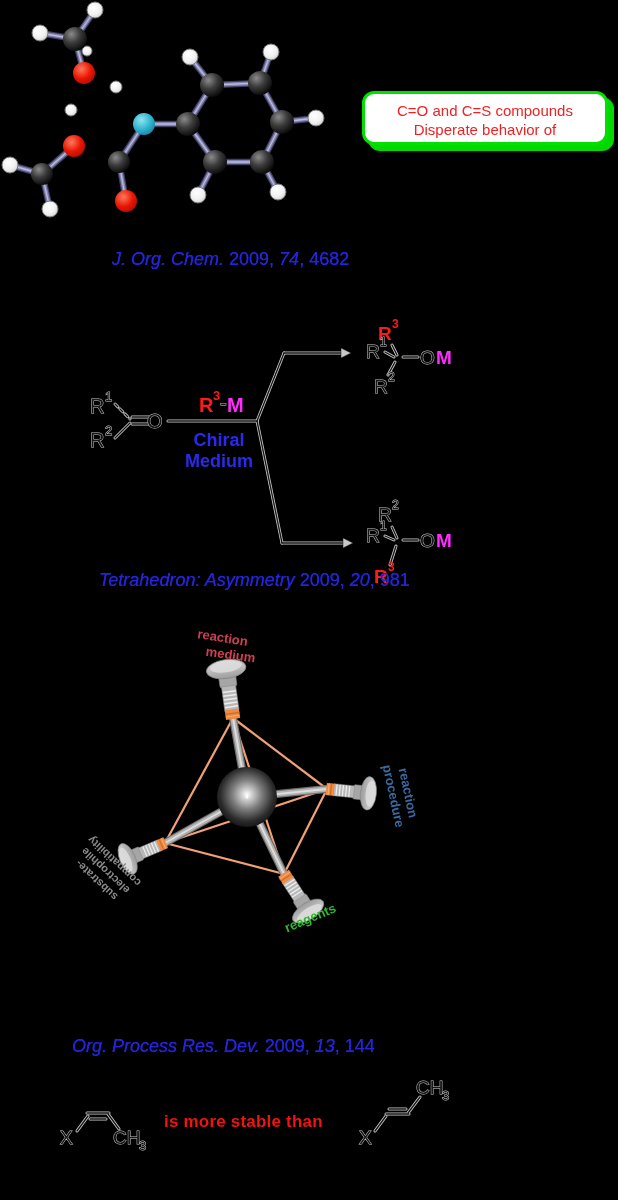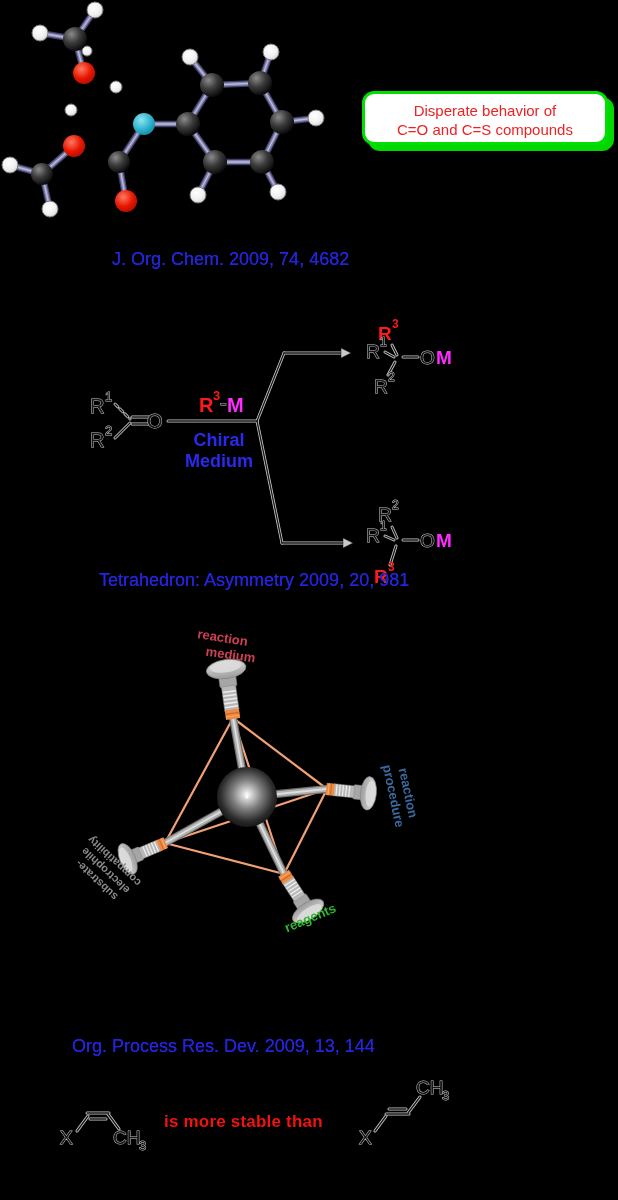--- a/index.html
+++ b/index.html
@@ -28,21 +28,21 @@
   .rod-hi{stroke:#dedede;stroke-width:1.8;stroke-linecap:round;}
   .tlabel{font-weight:bold;font-size:13px;}
   .tlabel-sm{font-weight:bold;font-size:11px;}
 
   .banner{position:absolute;left:362px;top:91px;width:246px;height:54px;box-sizing:border-box;
           background:#fff;border:3px solid #00e000;border-radius:12px;
           box-shadow:6px 6px 0 #00d800;color:#ee2222;font-size:15px;line-height:19px;
           text-align:center;padding-top:7px;font-weight:normal;}
   .cite{position:absolute;color:#2424dd;font-size:18px;white-space:nowrap;
         text-shadow:0 0 .5px #2424dd;}
-  .cite .i{}.cite .b{font-weight:normal}.cite .r{}
+  .cite .i{font-style:italic}.cite .b{font-weight:normal}.cite .r{}
   .stable{position:absolute;left:164px;top:1112px;color:#f21212;font-size:17px;
           font-weight:bold;letter-spacing:.2px;white-space:nowrap;}
 </style>
 </head>
 <body>
 
 <div id="canvas">
 
   <svg width="618" height="1200" viewBox="0 0 618 1200">
     <defs>
@@ -283,22 +283,22 @@
       <g>
         <text class="ghost fs19" x="359" y="1144">X</text>
         <text class="ghost fs19" x="416" y="1094">CH</text>
         <text class="ghost fs13" x="442" y="1100">3</text>
       </g>
     </g>
   </svg>
 
   
   <div class="banner">
+    <div>C=O and C=S compounds</div>
     <div>Disperate behavior of</div>
-    <div>C=O and C=S compounds</div>
   </div>
 
   
   <div class="cite" style="left:112px;top:249px"><span class="i">J. Org. Chem. </span><span class="b">2009</span><span class="r">, </span><span class="i">74</span><span class="r">, 4682</span></div>
   <div class="cite" style="left:99px;top:570px"><span class="i">Tetrahedron: Asymmetry </span><span class="b">2009</span><span class="r">, </span><span class="i">20</span><span class="r">, 981</span></div>
   <div class="cite" style="left:72px;top:1036px"><span class="i">Org. Process Res. Dev. </span><span class="b">2009</span><span class="r">, </span><span class="i">13</span><span class="r">, 144</span></div>
 
   
   <div class="stable">is more stable than</div>
 </div>

